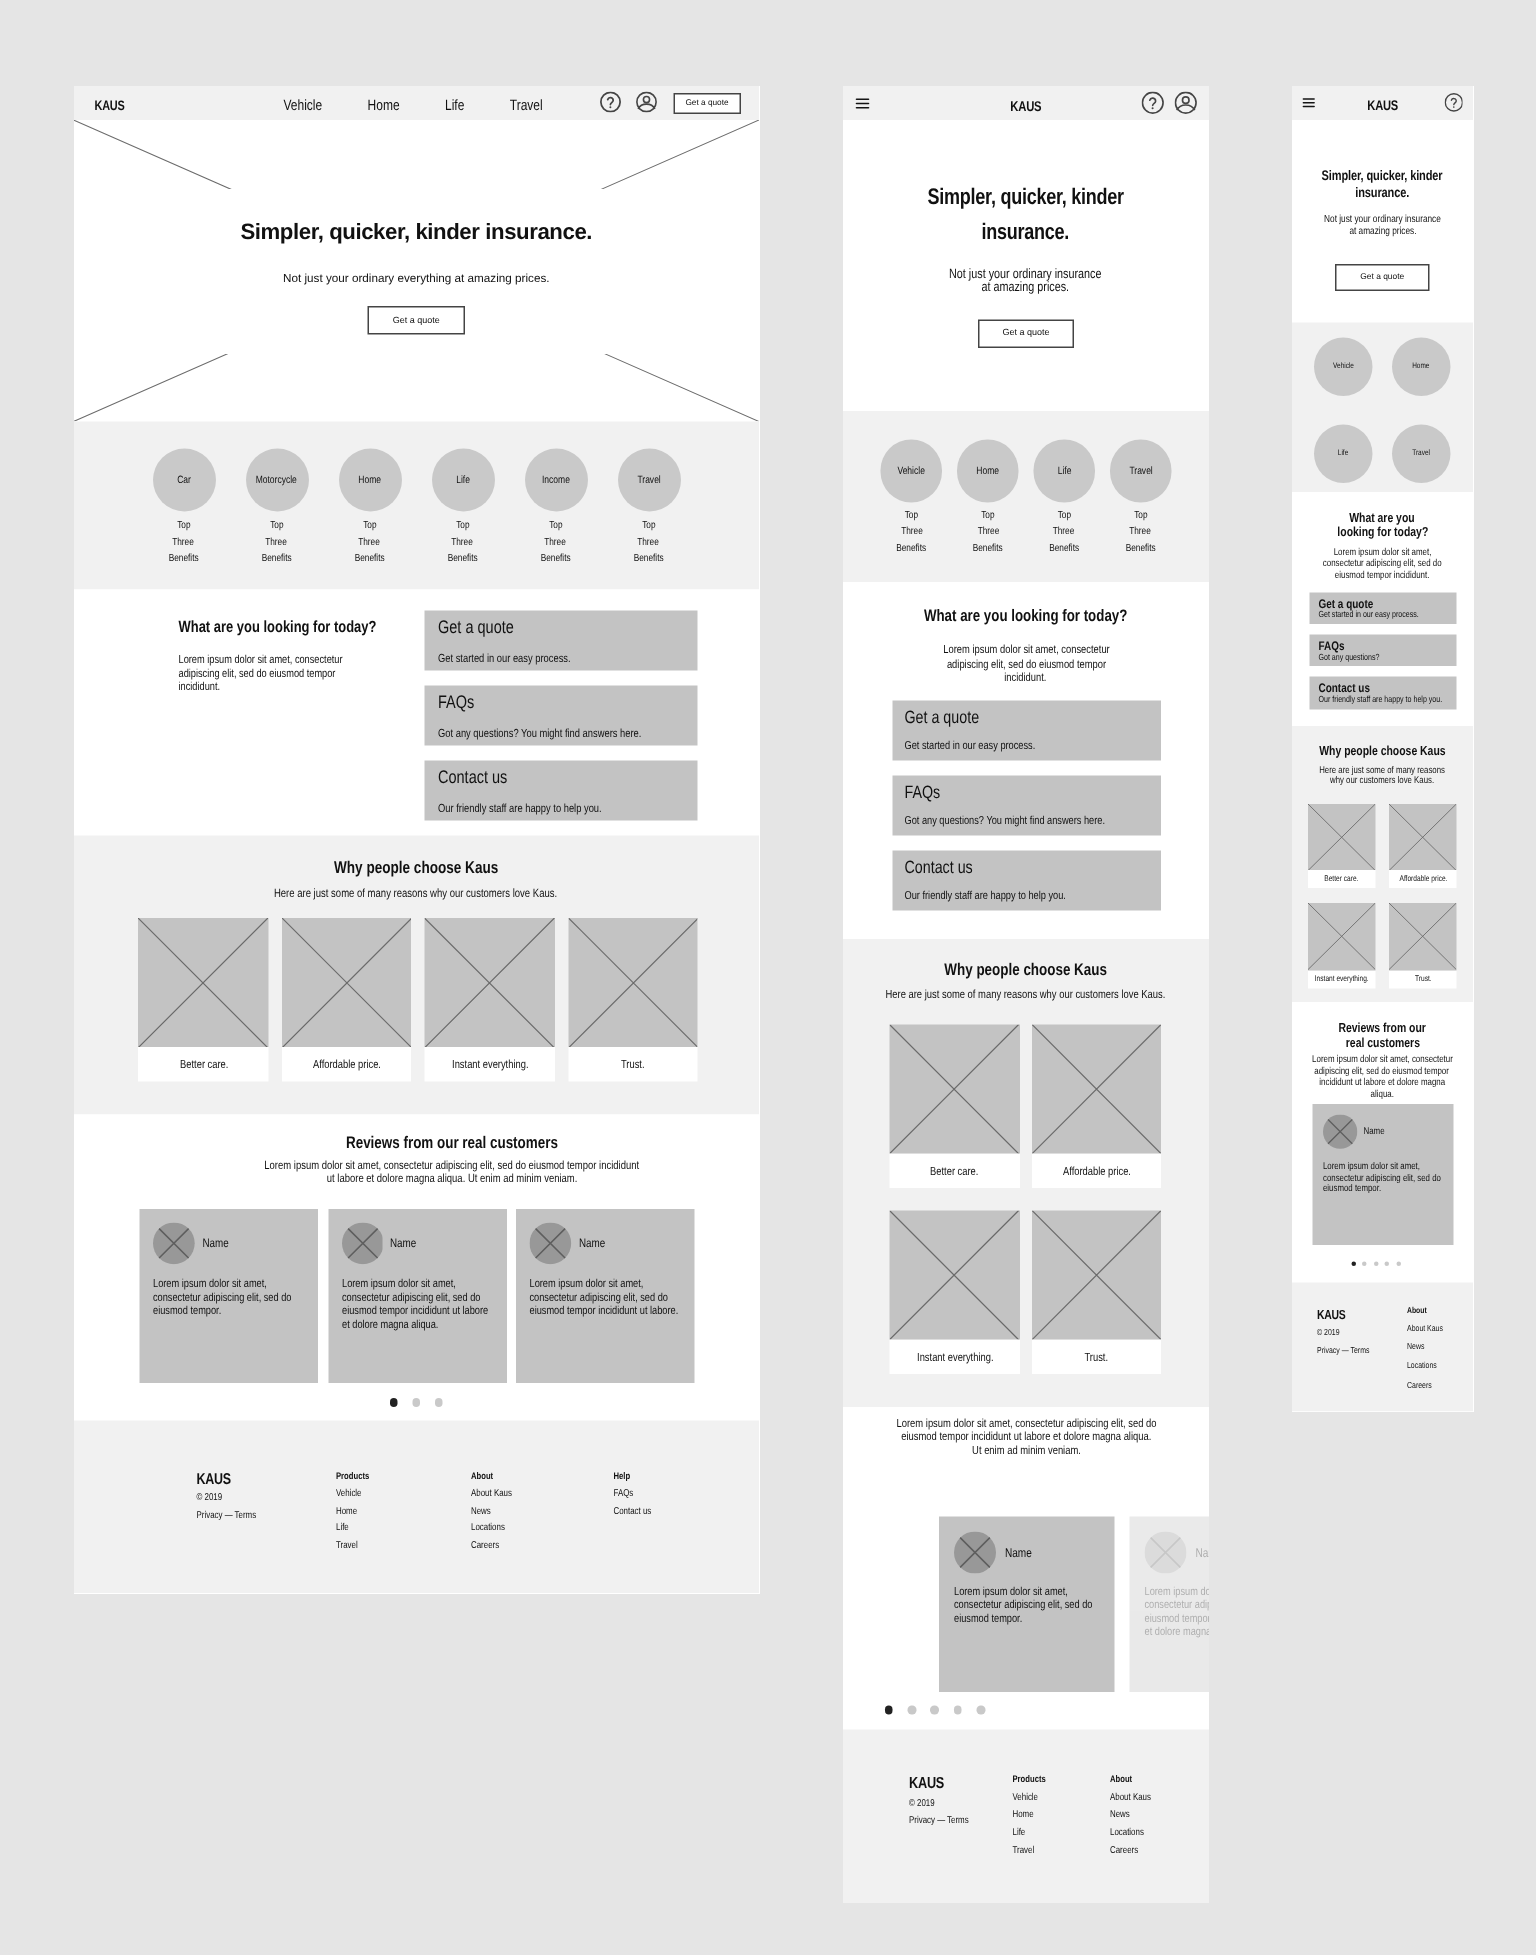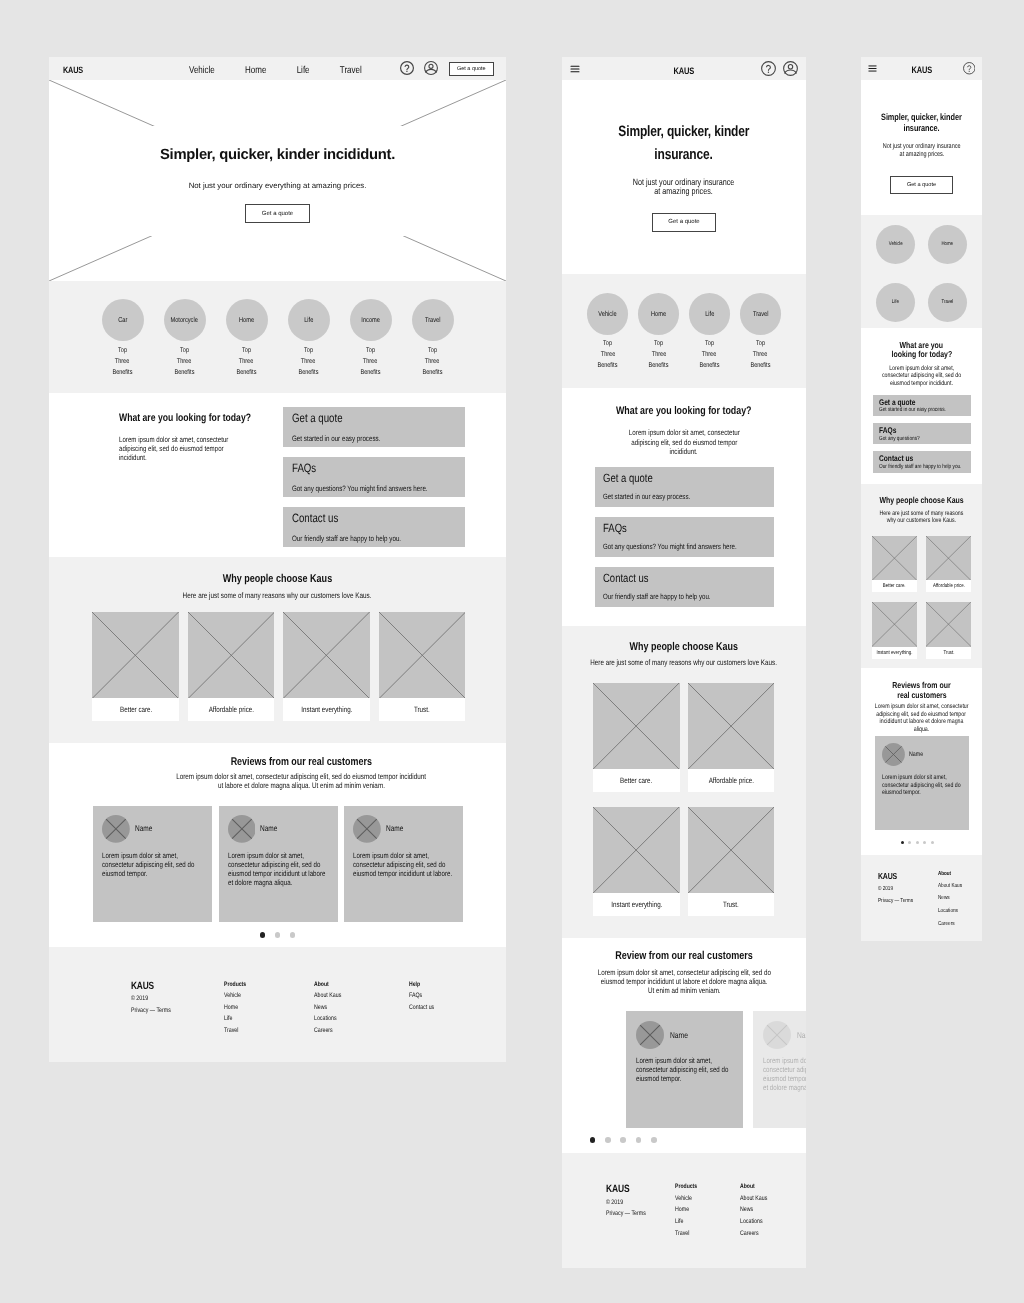--- a/index.html
+++ b/index.html
@@ -234,21 +234,21 @@
       </div>
     </div>
 
     <div class="sec white d-hero">
       <div class="hero-x">
         <svg width="457" height="201" viewBox="0 0 457 201" preserveAspectRatio="none">
           <path d="M0 0 L457 201 M457 0 L0 201" stroke="#6b6b6b" stroke-width="0.7" fill="none"></path>
         </svg>
       </div>
       <div class="d-hero-inner">
-        <div class="d-hero-title">Simpler, quicker, kinder incididunt.</div>
+        <div class="d-hero-title">Simpler, quicker, kinder insurance.</div>
         <div class="d-hero-sub">Not just your ordinary everything at amazing prices.</div>
         <div class="btn d-hero-btn">Get a quote</div>
       </div>
     </div>
 
     <div class="sec gray d-cats">
       <div class="d-cat">
         <div class="circ d-circ">
             <span>Car</span>
           </div>
@@ -544,21 +544,20 @@
                 <path d="M0 0 L86 86 M86 0 L0 86" stroke="#6b6b6b" stroke-width="0.8" fill="none"></path>
               </svg></div>
           <div class="t-why-lbl">
               <span>Trust.</span>
             </div>
         </div>
       </div>
     </div>
 
     <div class="sec white t-rev">
-      <div class="t-rev-title"><span>Review from our real customers</span></div>
       <div class="t-rev-sub">
         <span>Lorem ipsum dolor sit amet, consectetur adipiscing elit, sed do</span><br>
         <span>eiusmod tempor incididunt ut labore et dolore magna aliqua.</span><br>
         <span>Ut enim ad minim veniam.</span>
       </div>
       <div class="t-rev-track">
         <div class="card t-rcard">
           <div class="t-rhead">
             <span class="t-ravatar"><svg width="100%" height="100%" viewBox="0 0 30 30">
                   <circle cx="15" cy="15" r="15" fill="#989898"></circle>

